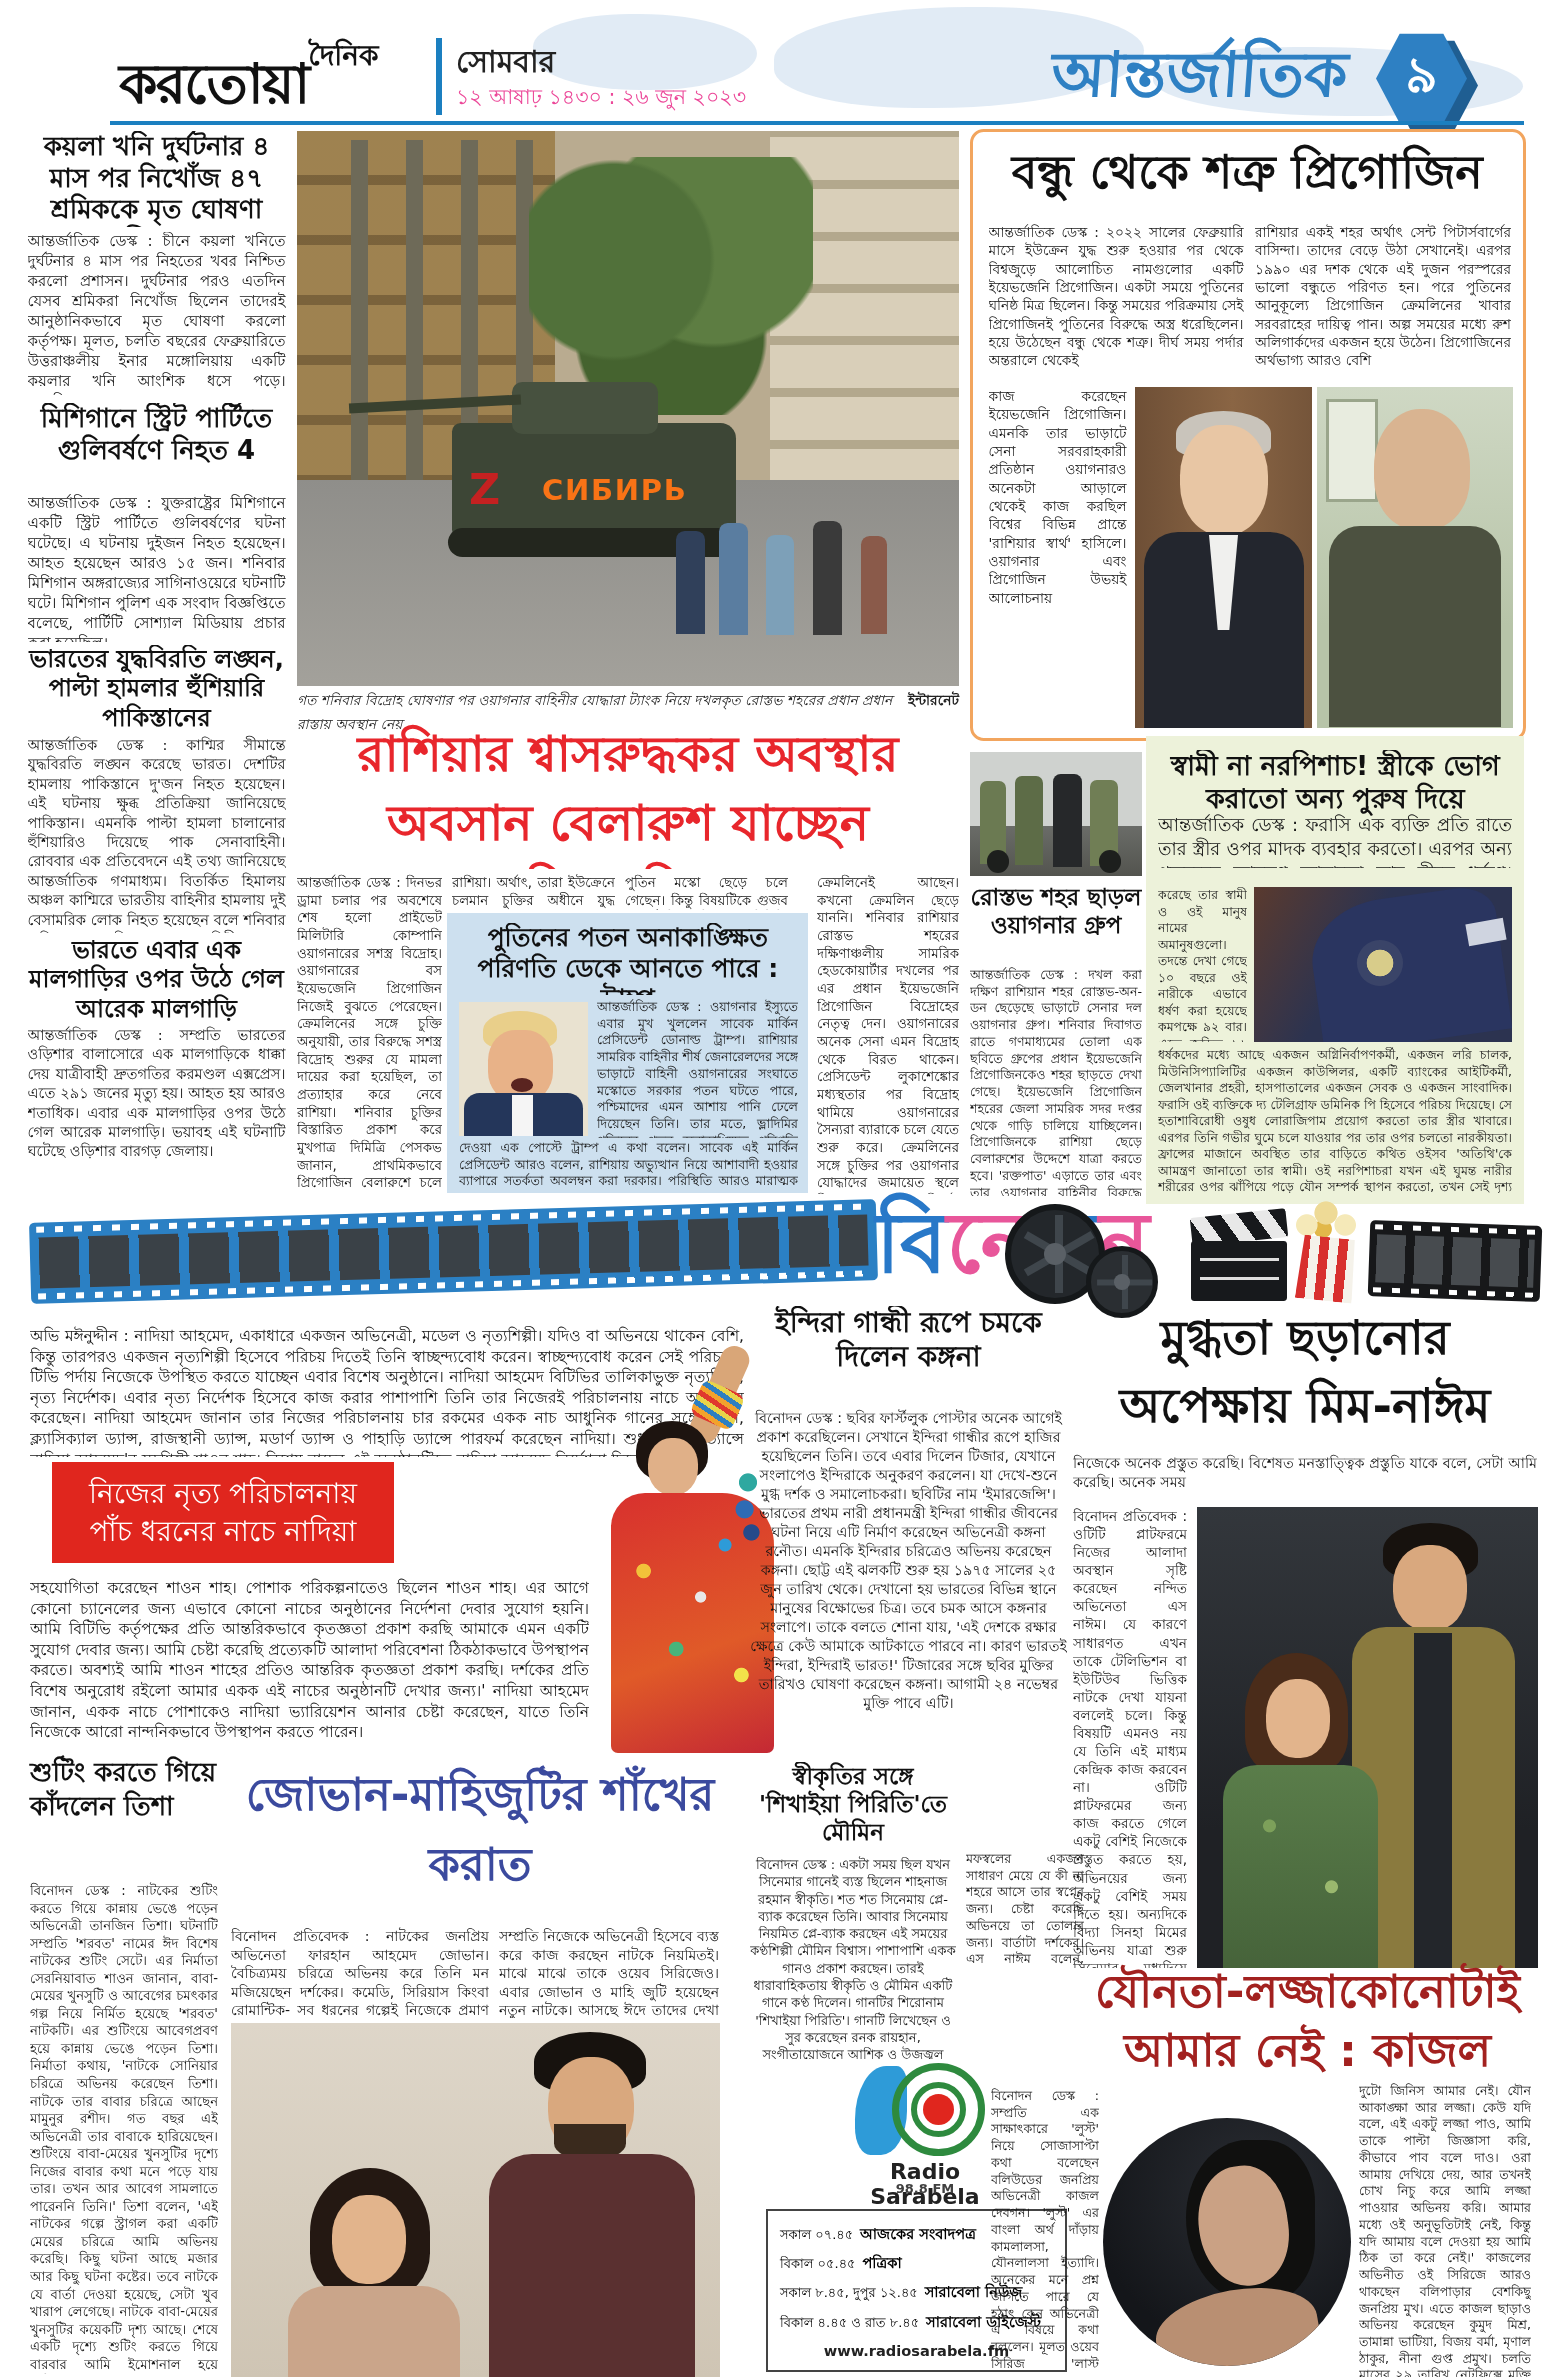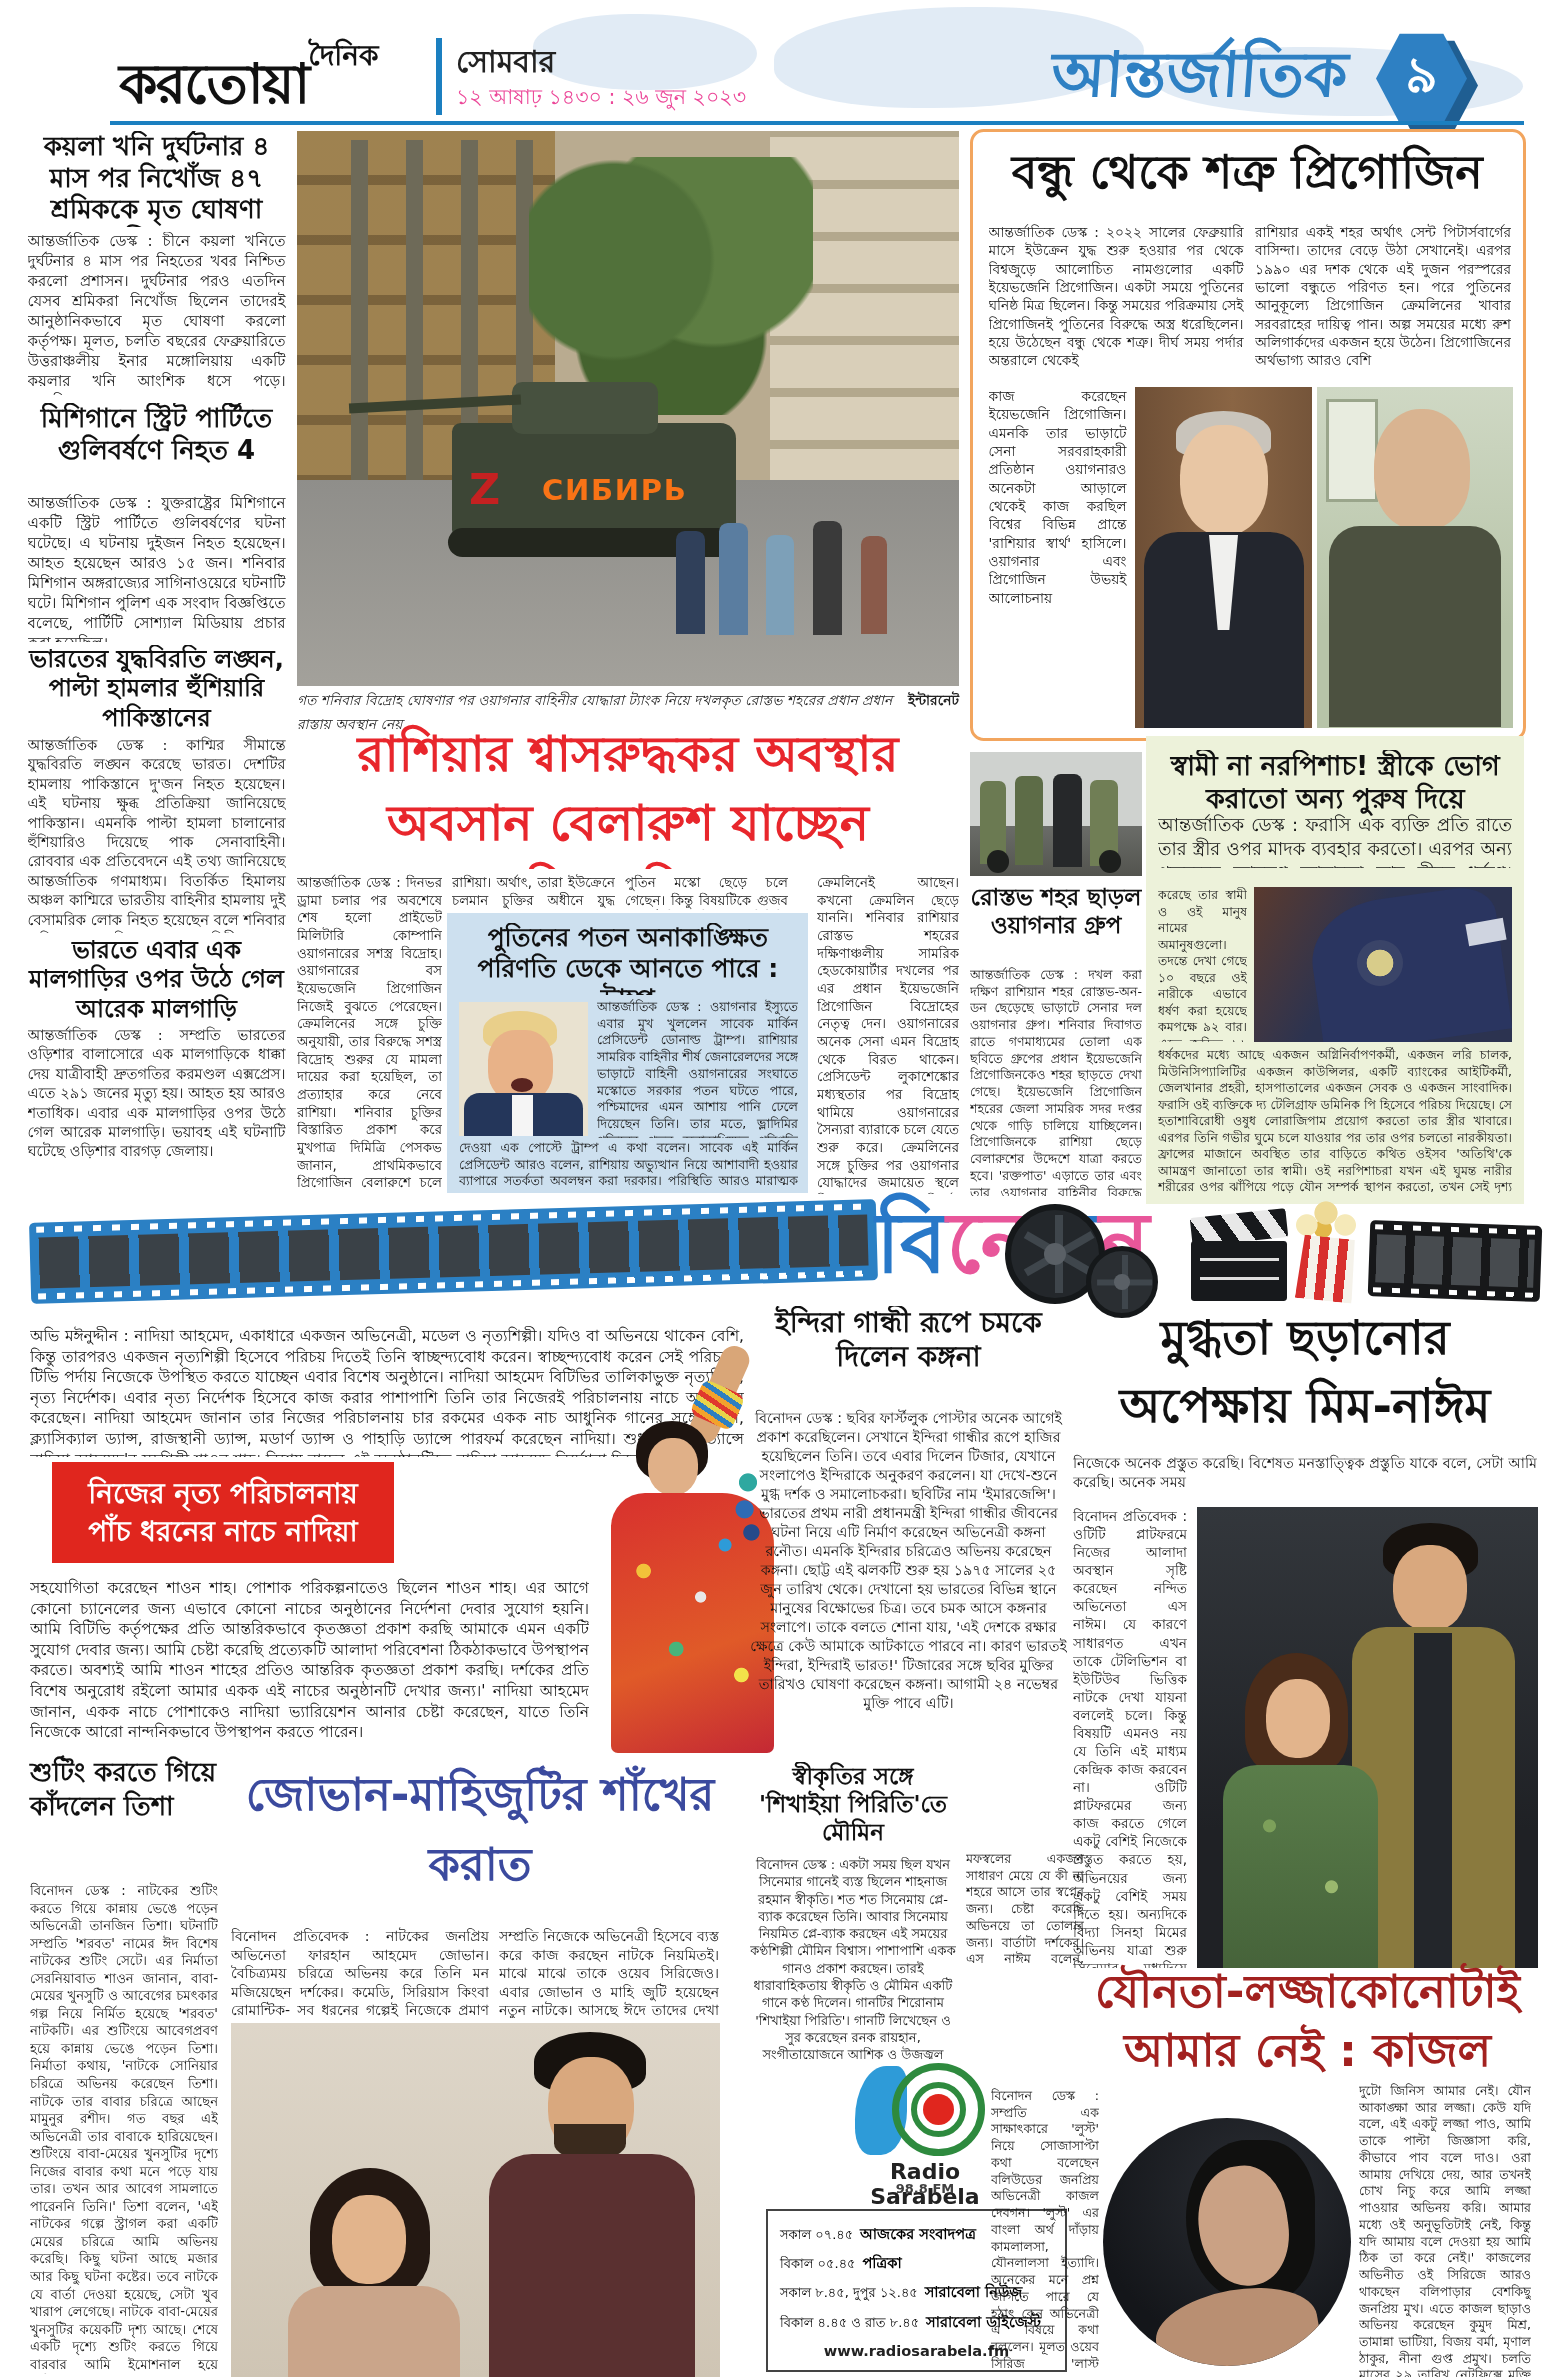--- a/index.html
+++ b/index.html
@@ -180,21 +180,21 @@
   <div class="a txt" style="left:30px;top:1326px;width:714px;height:131px;font-size:15.5px">অভি মঈনুদ্দীন : নাদিয়া আহমেদ, একাধারে একজন অভিনেত্রী, মডেল ও নৃত্যশিল্পী। যদিও বা অভিনয়ে থাকেন বেশি, কিন্তু তারপরও একজন নৃত্যশিল্পী হিসেবে পরিচয় দিতেই তিনি স্বাচ্ছন্দ্যবোধ করেন। স্বাচ্ছন্দ্যবোধ করেন সেই পরিচয়েই টিভি পর্দায় নিজেকে উপস্থিত করতে যাচ্ছেন এবার বিশেষ অনুষ্ঠানে। নাদিয়া আহমেদ বিটিভির তালিকাভুক্ত নৃত্যশিল্পী, নৃত্য নির্দেশক। এবার নৃত্য নির্দেশক হিসেবে কাজ করার পাশাপাশি তিনি তার নিজেরই পরিচালনায় নাচে অংশগ্রহন করেছেন। নাদিয়া আহমেদ জানান তার নিজের পরিচালনায় চার রকমের একক নাচ আধুনিক গানের সঙ্গে ড্যান্স, ক্ল্যাসিক্যাল ড্যান্স, রাজস্থানী ড্যান্স, মডার্ণ ড্যান্স ও পাহাড়ি ড্যান্সে পারফর্ম করেছেন নাদিয়া। শুধু পাহাড়ি ড্যান্সে নাদিয়া আহমেদ'র সহশিল্পী শাওন শাহ। বিশেষ নাচের এই অনুষ্ঠানটিতে নাদিয়া আহমেদ নির্দেশনা দিলেও তাকে</div>
   <div class="photo" style="left:602px;top:1338px;width:188px;height:415px;background:transparent">
     <div class="a" style="left:103px;top:5.2px;width:29px;height:103px;background:#d9a678;border-radius:13.8px;transform:rotate(24deg)"></div>
     <div class="a" style="left:93px;top:48px;width:45px;height:38px;background:repeating-linear-gradient(10deg,#e0392e 0 5.2px,#f2a22c 5.2px 10.3px,#2e7fc1 10.3px 15.5px,#e8d44a 15.5px 20.6px);border-radius:8.6px;transform:rotate(24deg)"></div>
     <div class="a" style="left:34px;top:83px;width:72px;height:60px;background:#1d1410;border-radius:50% 50% 40% 40%"></div>
     <div class="a" style="left:46px;top:100px;width:50px;height:57px;background:#e0b088;border-radius:46%"></div>
     <div class="a" style="left:8.6px;top:155px;width:163px;height:260px;border-radius:34px 52px 6.9px 6.9px;background:radial-gradient(circle at 20% 30%,#f2c23a 0 6.9px,transparent 7.7px),radial-gradient(circle at 70% 20%,#2e9bd8 0 6px,transparent 6.9px),radial-gradient(circle at 40% 60%,#47b47a 0 6.9px,transparent 7.7px),radial-gradient(circle at 80% 70%,#f2e24a 0 6.9px,transparent 7.7px),radial-gradient(circle at 55% 40%,#e8e8e8 0 5.2px,transparent 6px),linear-gradient(160deg,#d8302e,#e05a28 60%,#c42834)"></div>
     <div class="a" style="left:129px;top:129px;width:34px;height:77px;background:radial-gradient(circle at 50% 20%,#2ea8a0 0 8.6px,transparent 9.5px),radial-gradient(circle at 40% 55%,#2e6bb4 0 8.6px,transparent 9.5px),radial-gradient(circle at 60% 85%,#274a8a 0 7.7px,transparent 8.6px)"></div>
   </div>
   <div class="a" style="left:52px;top:1462px;width:342px;height:101px;background:#e0261e;display:flex;align-items:center;justify-content:center">
-    <span style="color:#fff;font-size:28px;font-weight:700;text-align:center;line-height:1.35;padding:0 12px">নিজের নৃত্য পরিচালনায় পাঁচ ধরনের নাচে নাদিয়া</span>
+    <span style="color:#fff;font-size:28px;font-weight:400;text-align:center;line-height:1.35;padding:0 12px">নিজের নৃত্য পরিচালনায় পাঁচ ধরনের নাচে নাদিয়া</span>
   </div>
   <div class="a txt" style="left:30px;top:1578px;width:559px;height:172px;font-size:15.5px">সহযোগিতা করেছেন শাওন শাহ। পোশাক পরিকল্পনাতেও ছিলেন শাওন শাহ। এর আগে কোনো চ্যানেলের জন্য এভাবে কোনো নাচের অনুষ্ঠানের নির্দেশনা দেবার সুযোগ হয়নি। আমি বিটিভি কর্তৃপক্ষের প্রতি আন্তরিকভাবে কৃতজ্ঞতা প্রকাশ করছি আমাকে এমন একটি সুযোগ দেবার জন্য। আমি চেষ্টা করেছি প্রত্যেকটি আলাদা পরিবেশনা ঠিকঠাকভাবে উপস্থাপন করতে। অবশ্যই আমি শাওন শাহের প্রতিও আন্তরিক কৃতজ্ঞতা প্রকাশ করছি। দর্শকের প্রতি বিশেষ অনুরোধ রইলো আমার একক এই নাচের অনুষ্ঠানটি দেখার জন্য।' নাদিয়া আহমেদ জানান, একক নাচে পোশাকেও নাদিয়া ভ্যারিয়েশন আনার চেষ্টা করেছেন, যাতে তিনি নিজেকে আরো নান্দনিকভাবে উপস্থাপন করতে পারেন।</div>
 
   <div class="a hl" style="left:747px;top:1306px;width:323px;height:98px;font-size:28px">ইন্দিরা গান্ধী রূপে চমকে দিলেন কঙ্গনা</div>
   <div class="a txt" style="left:750px;top:1409px;width:317px;height:344px;font-size:14.3px;text-align:center">বিনোদন ডেস্ক : ছবির ফার্স্টলুক পোস্টার অনেক আগেই প্রকাশ করেছিলেন। সেখানে ইন্দিরা গান্ধীর রূপে হাজির হয়েছিলেন তিনি। তবে এবার দিলেন টিজার, যেখানে সংলাপেও ইন্দিরাকে অনুকরণ করলেন। যা দেখে-শুনে মুগ্ধ দর্শক ও সমালোচকরা। ছবিটির নাম 'ইমারজেন্সি'। ভারতের প্রথম নারী প্রধানমন্ত্রী ইন্দিরা গান্ধীর জীবনের ঘটনা নিয়ে এটি নির্মাণ করেছেন অভিনেত্রী কঙ্গনা রনৌত। এমনকি ইন্দিরার চরিত্রেও অভিনয় করেছেন কঙ্গনা। ছোট্ট এই ঝলকটি শুরু হয় ১৯৭৫ সালের ২৫ জুন তারিখ থেকে। দেখানো হয় ভারতের বিভিন্ন স্থানে মানুষের বিক্ষোভের চিত্র। তবে চমক আসে কঙ্গনার সংলাপে। তাকে বলতে শোনা যায়, 'এই দেশকে রক্ষার ক্ষেত্রে কেউ আমাকে আটকাতে পারবে না। কারণ ভারতই ইন্দিরা, ইন্দিরাই ভারত!' টিজারের সঙ্গে ছবির মুক্তির তারিখও ঘোষণা করেছেন কঙ্গনা। আগামী ২৪ নভেম্বর মুক্তি পাবে এটি।</div>
 
   <div class="a hl" style="left:1073px;top:1304px;width:464px;height:145px;font-size:47px;line-height:1.45">মুগ্ধতা ছড়ানোর অপেক্ষায় মিম-নাঈম</div>
   <div class="a txt" style="left:1073px;top:1454px;width:464px;height:48px;font-size:14.3px">নিজেকে অনেক প্রস্তুত করেছি। বিশেষত মনস্তাত্ত্বিক প্রস্তুতি যাকে বলে, সেটা আমি করেছি। অনেক সময়</div>
   <div class="a txt" style="left:1073px;top:1507px;width:114px;height:461px;font-size:13.6px">বিনোদন প্রতিবেদক : ওটিটি প্লাটফরমে নিজের আলাদা অবস্থান সৃষ্টি করেছেন নন্দিত অভিনেতা এস নাঈম। যে কারণে সাধারণত এখন তাকে টেলিভিশন বা ইউটিউব ভিত্তিক নাটকে দেখা যায়না বললেই চলে। কিন্তু বিষয়টি এমনও নয় যে তিনি এই মাধ্যম কেন্দ্রিক কাজ করবেন না। ওটিটি প্লাটফরমের জন্য কাজ করতে গেলে একটু বেশিই নিজেকে প্রস্তুত করতে হয়, অভিনয়ের জন্য একটু বেশিই সময় দিতে হয়। অন্যদিকে বিদ্যা সিনহা মিমের অভিনয় যাত্রা শুরু সিনেমার মধ্যদিয়ে হলেও একটা সময় তিনি নাটকেও অভিনয় করেছেন। কিন্তু নির্দিষ্ট একটি সময় পর মিম আর নাটকে অভিনয় করেননি। সিনেমাতেই তিনি নিজেকে ব্যস্ত করে তুলেছেন। সিনেমাতে অভিনয় করে শ্রেষ্ঠ অভিনেত্রী হিসেবে জাতীয় চলচ্চিত্র পুরস্কারেও ভূষিত হয়েছেন তিনি। এবার মিম ও নাঈমকে দেখা যাবে ওয়েব সিরিজ 'মিশন হান্টডাউন'-এ। নির্মাণ করেছেন সানী আহমেদ। এতে নীরা চরিত্রে মিম। এরইমধ্যে এতে তাদের দেখতে তার ভক্ত দর্শকেরা অপেক্ষা করছেন। মিম বলেন, '</div>
   <div class="photo" style="left:1197px;top:1507px;width:341px;height:461px;background:linear-gradient(#33373c,#1f2125 70%)">

